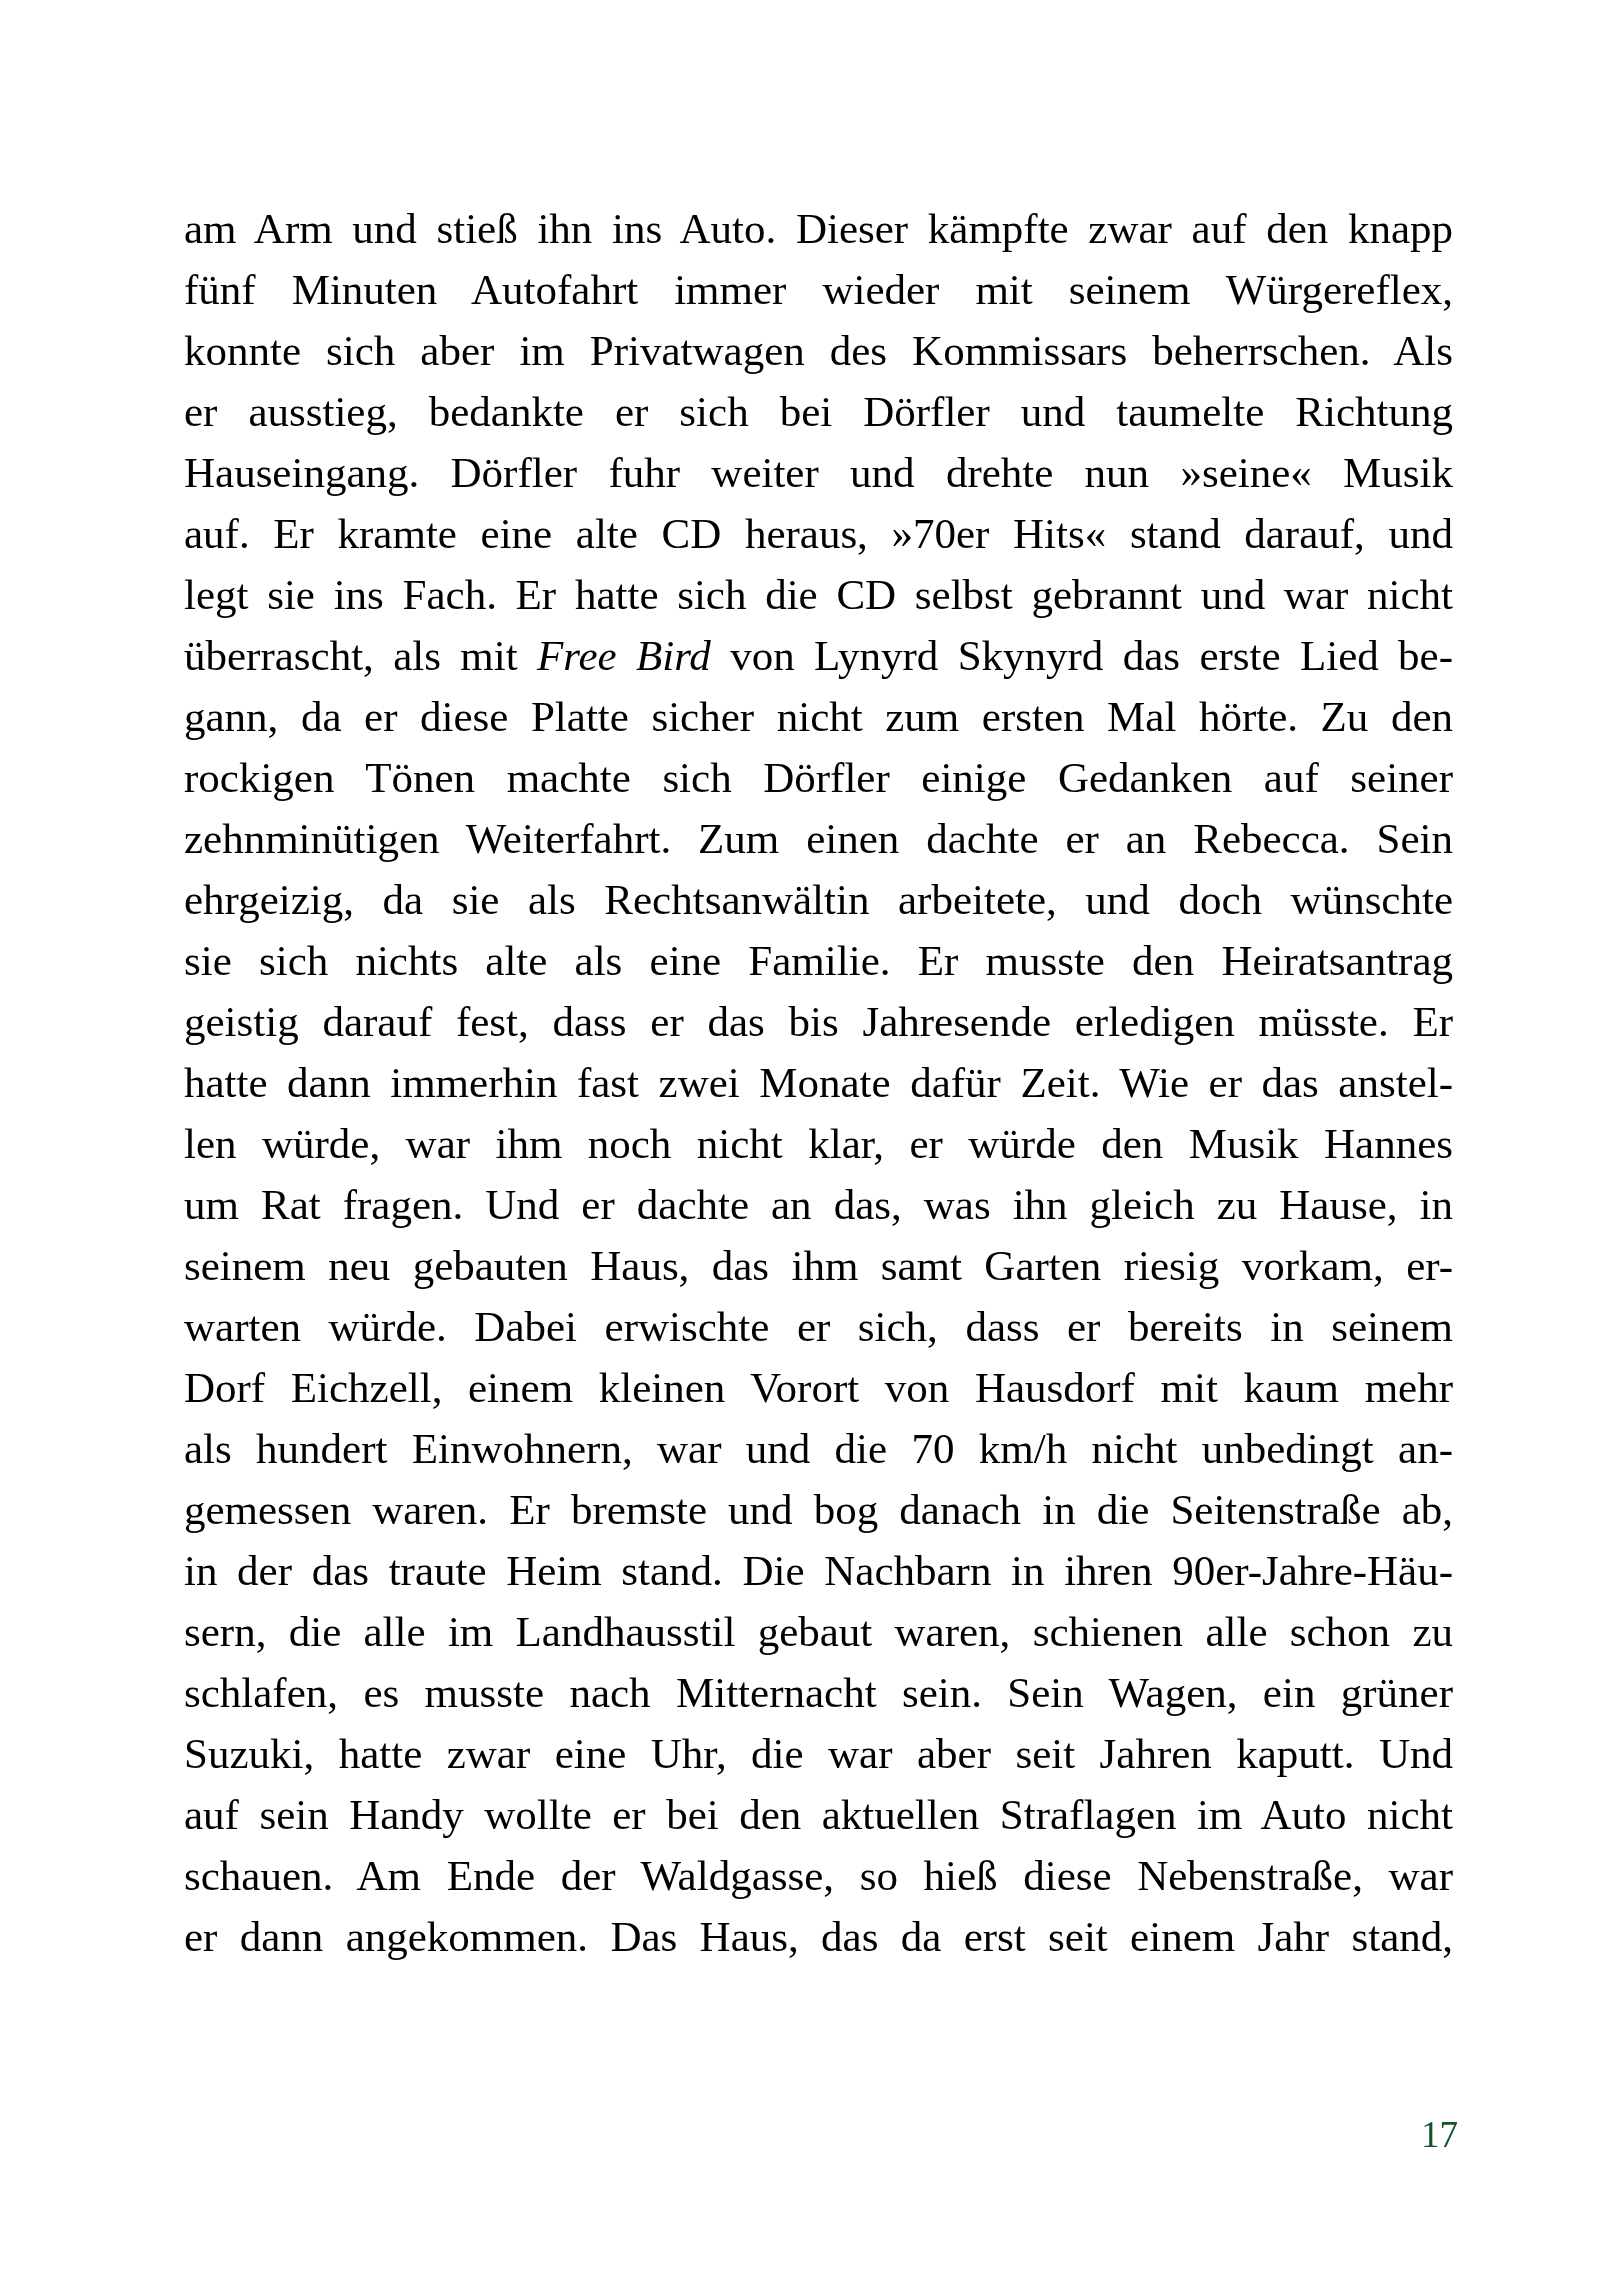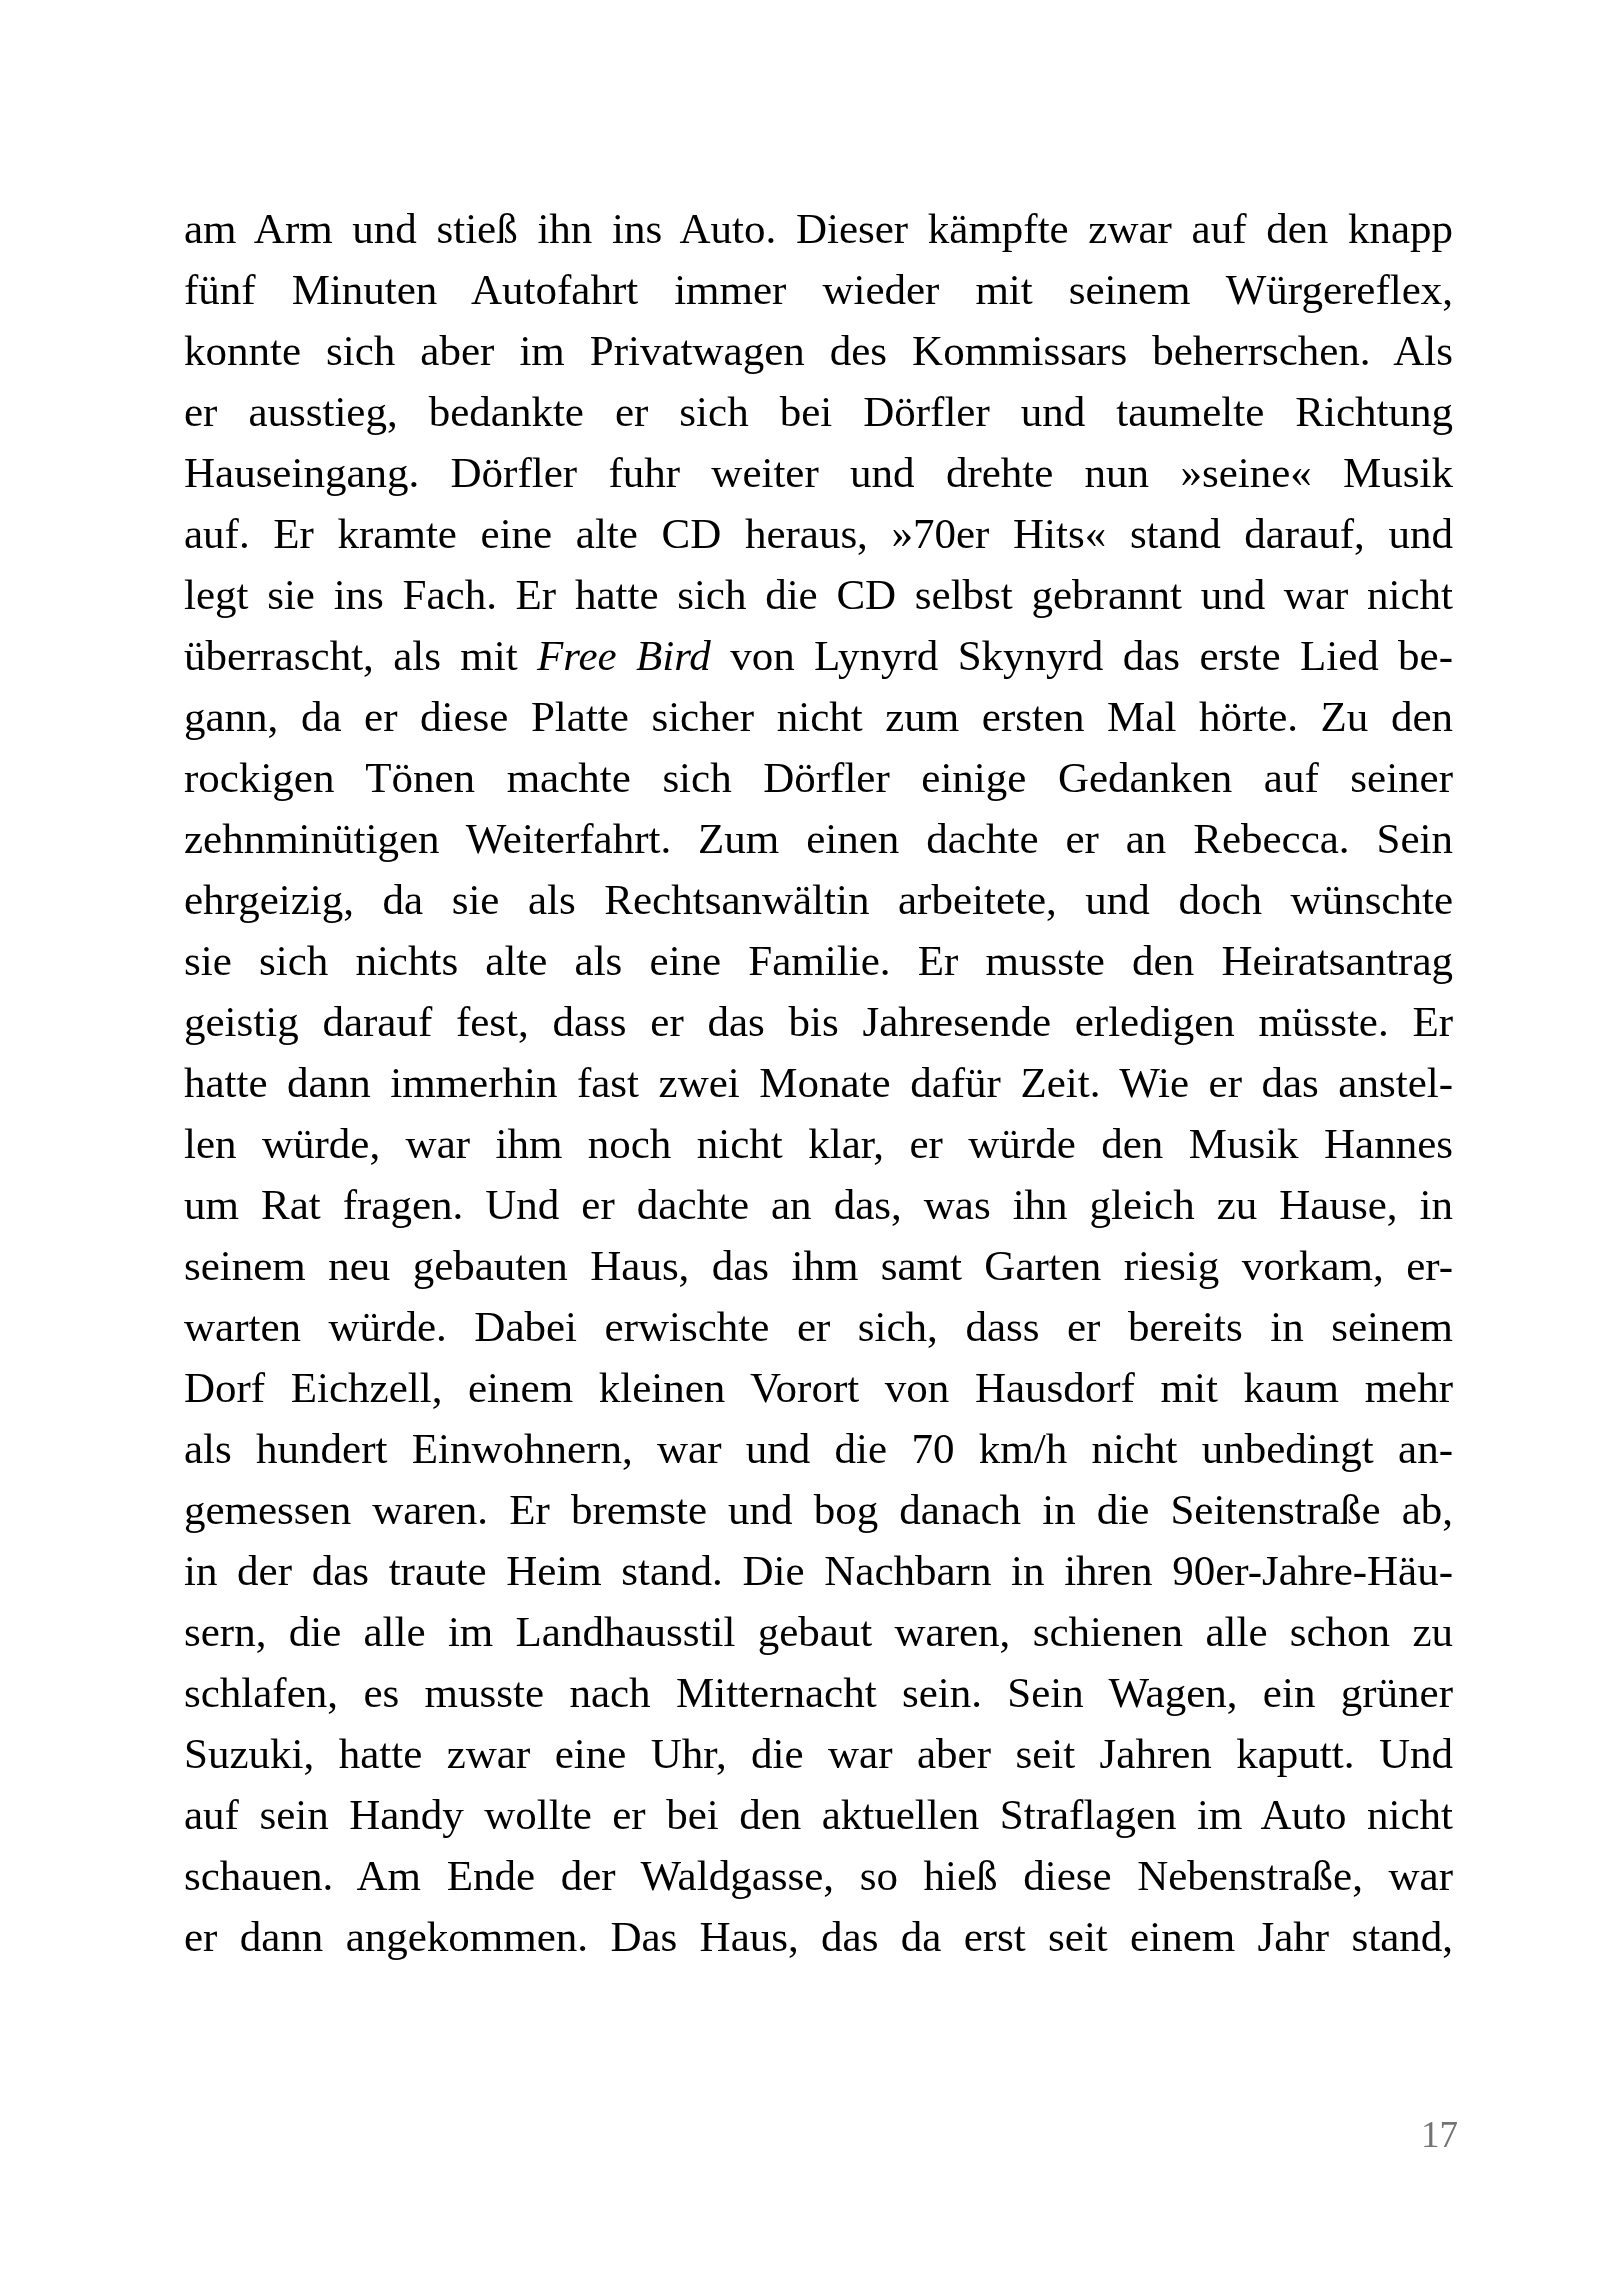--- a/index.html
+++ b/index.html
@@ -29,21 +29,21 @@
   .line em { font-style: italic; margin-top: 48px; }
   .page-number {
     position: absolute;
     left: 1407px;
     top: 2112px;
     width: 51px;
     text-align: right;
     font-family: "Liberation Serif", "DejaVu Serif", serif;
     font-size: 37px;
     line-height: 46px;
-    color: #737373;
+    color: #14532d;
   }
 </style>
 </head>
 <body>
 
 <div class="page">
   <div class="text-block">
     <span class="line">am Arm und stieß ihn ins Auto. Dieser kämpfte zwar auf den knapp</span>
     <span class="line">fünf Minuten Autofahrt immer wieder mit seinem Würgereflex,</span>
     <span class="line">konnte sich aber im Privatwagen des Kommissars beherrschen. Als</span>

